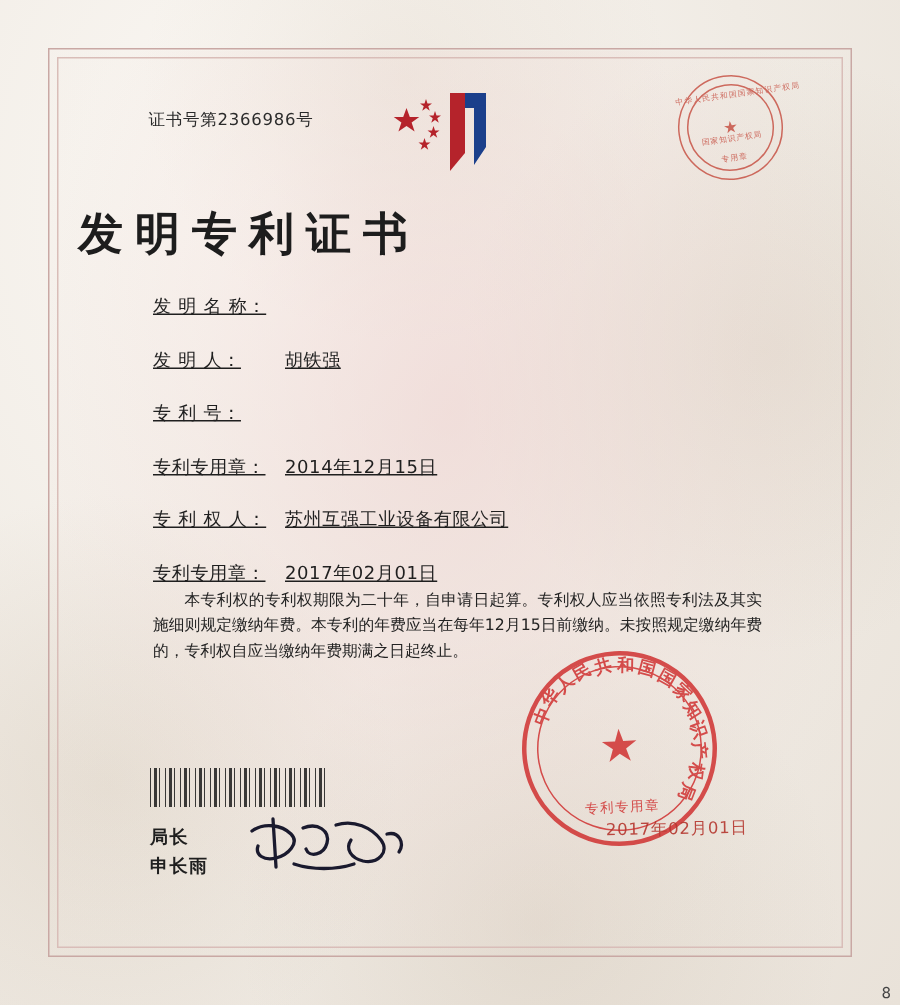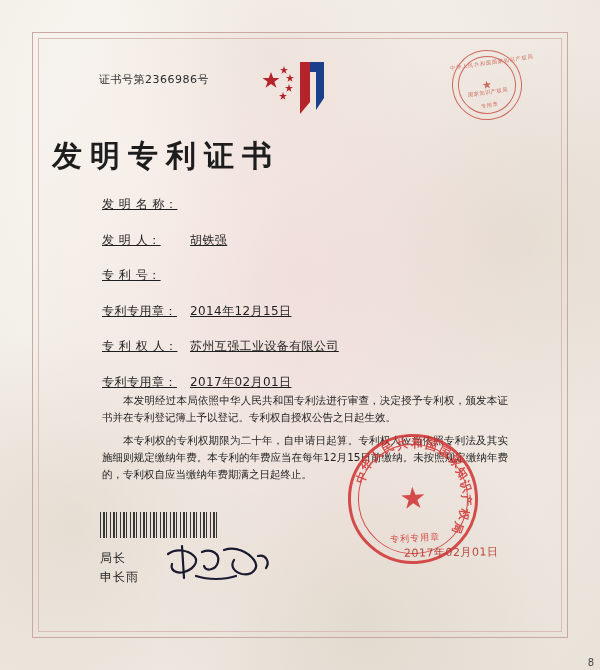--- a/index.html
+++ b/index.html
@@ -222,20 +222,21 @@
   
   .sig-block {
     position: absolute;
     left: 56px;
     top: 505px;
     font-family: "DejaVu Sans", sans-serif;
     font-size: 12px;
     color: #1f1f1f;
     line-height: 19px;
     letter-spacing: 1px;
+    font-weight: bold;
   }
   .signature {
     position: absolute;
     left: 118px;
     top: 498px;
     width: 112px;
     height: 42px;
   }
   .signature svg { display: block; }
 
@@ -381,21 +382,20 @@
         <div class="field-label">专 利 权 人：</div>
         <div class="field-value">苏州互强工业设备有限公司</div>
       </div>
       <div class="field-row">
         <div class="field-label">专利专用章：</div>
         <div class="field-value">2017年02月01日</div>
       </div>
     </div>
 
     <div class="body-text">
-      <p>本发明经过本局依照中华人民共和国专利法进行审查，决定授予专利权，颁发本证书并在专利登记簿上予以登记。专利权自授权公告之日起生效。</p>
       <p>本专利权的专利权期限为二十年，自申请日起算。专利权人应当依照专利法及其实施细则规定缴纳年费。本专利的年费应当在每年12月15日前缴纳。未按照规定缴纳年费的，专利权自应当缴纳年费期满之日起终止。</p>
     </div>
 
     <div class="barcode"></div>
 
     <div class="sig-block">
       <div>局长</div>
       <div>申长雨</div>
     </div>
 

